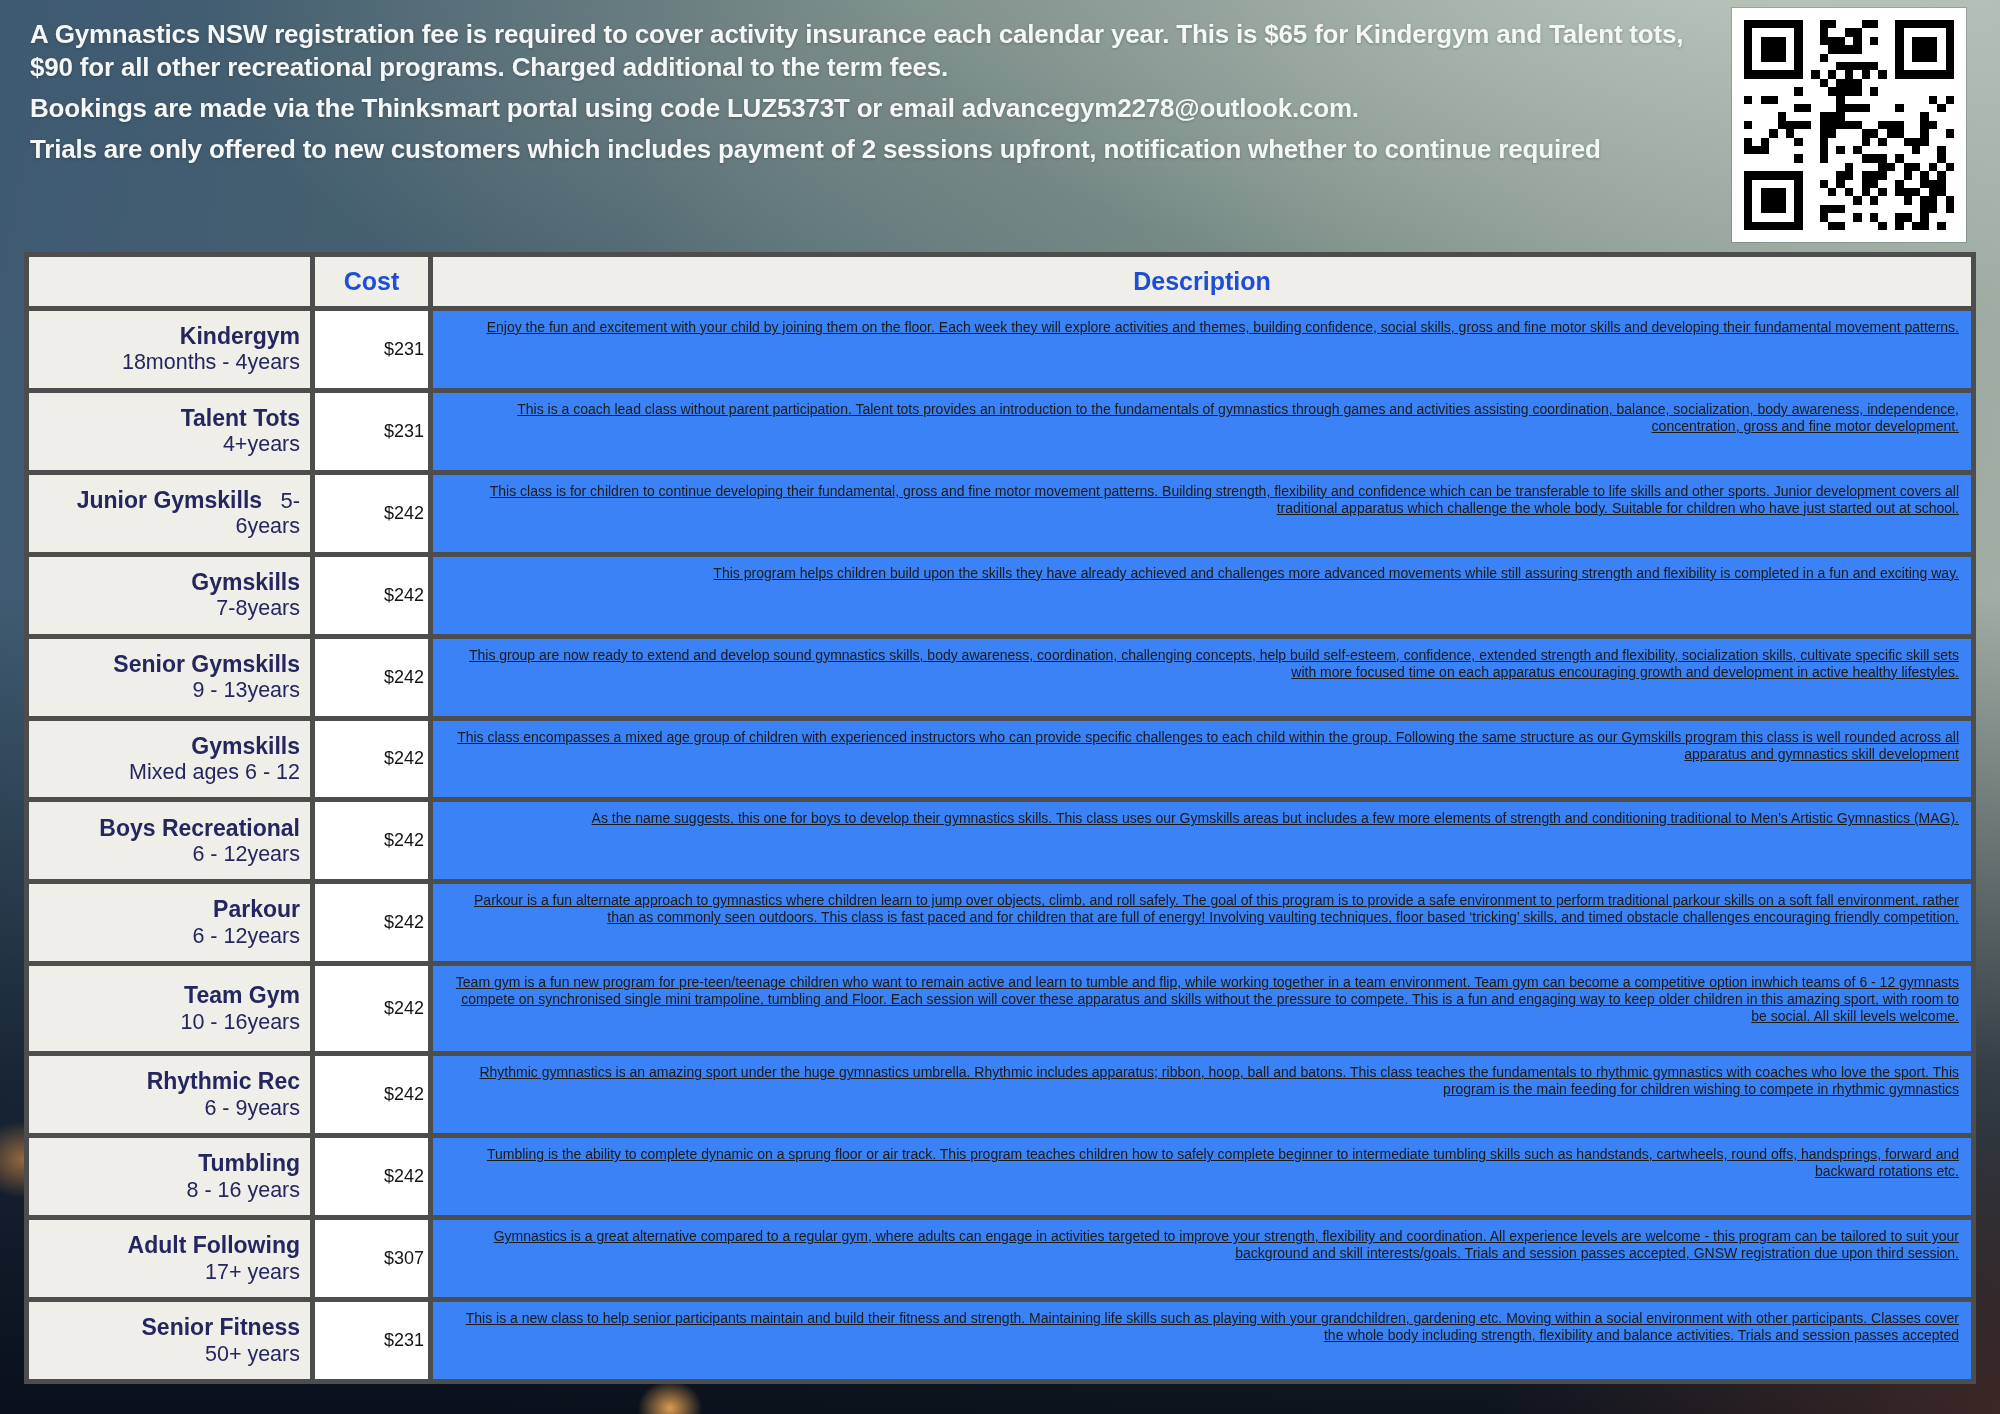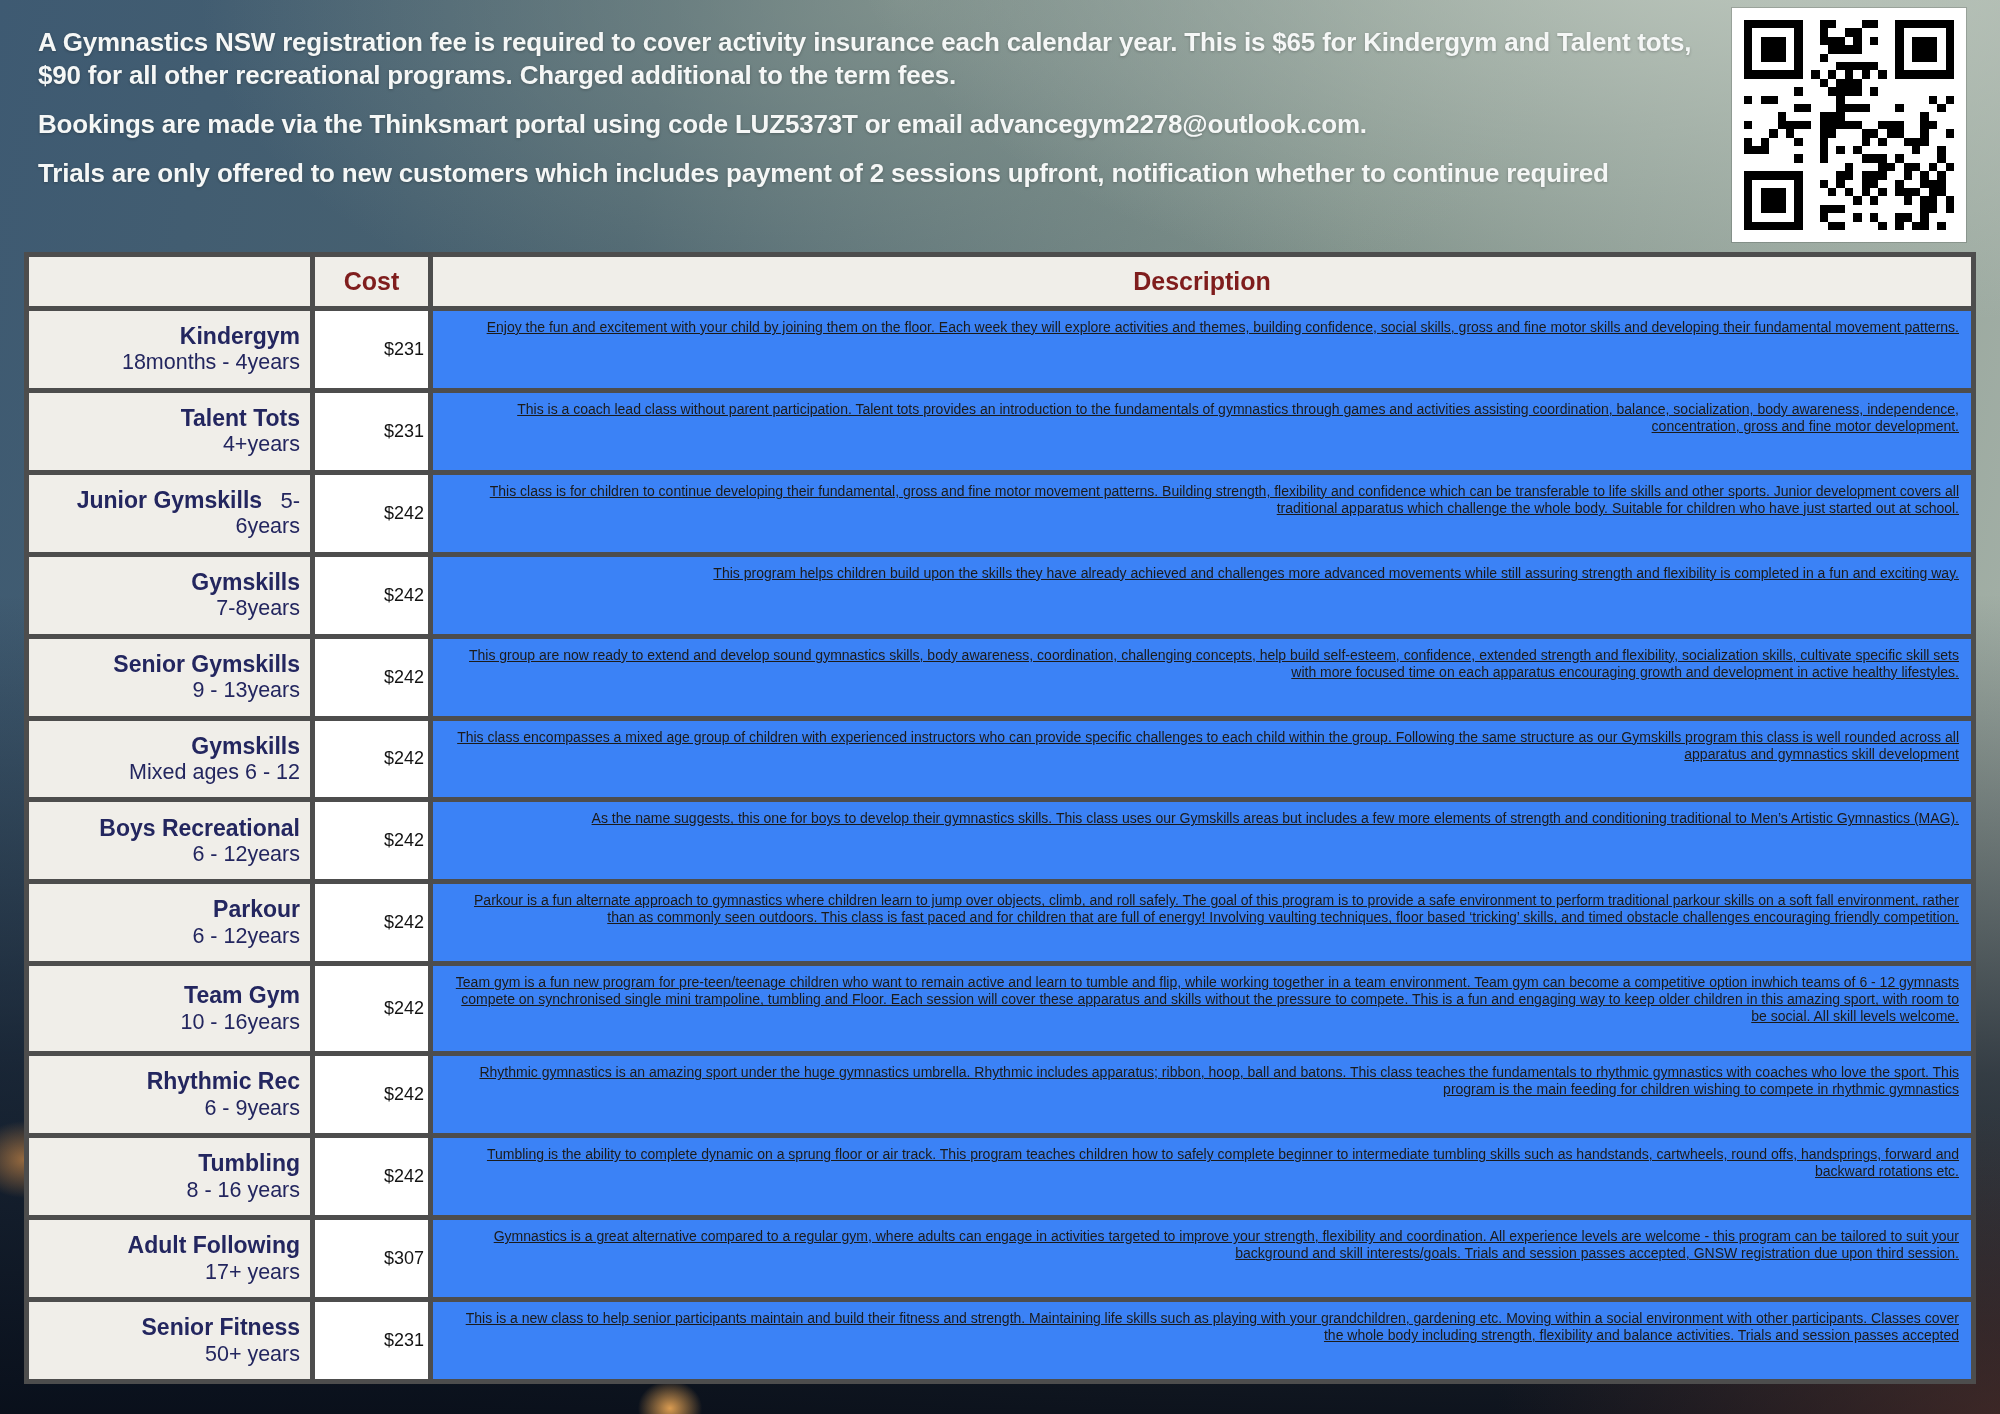--- a/index.html
+++ b/index.html
@@ -18,36 +18,36 @@
       linear-gradient(to bottom, rgba(8,14,26,0) 42%, rgba(9,16,30,.72) 76%, rgba(6,11,22,.94) 100%),
       radial-gradient(1400px 620px at 88% -5%, #bec8be, rgba(190,200,190,0) 65%),
       radial-gradient(1000px 520px at 45% 0%, rgba(142,157,148,.7), transparent 70%),
       linear-gradient(100deg, #3e5a72 0%, #4a636f 30%, #7e9089 62%, #a8b4aa 100%);
   }
   .intro{
     position:absolute;left:22px;top:10px;width:1692px;z-index:2;
     color:#f5f7f6;font-weight:bold;font-size:26px;line-height:33px;letter-spacing:-0.2px;
     text-shadow:0 1px 3px rgba(0,0,0,.25);
   }
-  .intro p{margin:16px;}
+  .intro p{margin:8px;}
   .qr-box{
     position:absolute;top:8px;right:34px;width:234px;height:234px;z-index:2;
     background:#fff;box-shadow:0 0 0 1px rgba(0,0,0,.15);
     display:flex;align-items:center;justify-content:center;
   }
   .qr-box svg{width:210px;height:210px;shape-rendering:crispEdges;fill:#000;}
   table.programs{
     position:absolute;left:24px;top:252px;width:1952px;height:1132px;z-index:2;
     border-collapse:collapse;table-layout:fixed;background:#fff;
   }
   table.programs col.c-prog{width:286px;}
   table.programs col.c-cost{width:118px;}
   table.programs th,table.programs td{border:5px solid #4d4d4d;text-align:right;}
   table.programs th{
-    background:#f0eee9;color:#7f1d1d;font-weight:bold;font-size:25px;
+    background:#f0eee9;color:#1d4ed8;font-weight:bold;font-size:25px;
     padding:10px 6px;text-align:center;
   }
   td.program{
     background:#f0eee9;color:#23265f;text-align:center;vertical-align:middle;
     padding:4px 10px;font-size:21.5px;line-height:1.18;
   }
   .prog-name{font-weight:bold;font-size:23px;}
   .prog-suffix{font-weight:normal;font-size:22px;}
   td.cost{
     background:#ffffff;color:#141414;text-align:center;vertical-align:middle;

